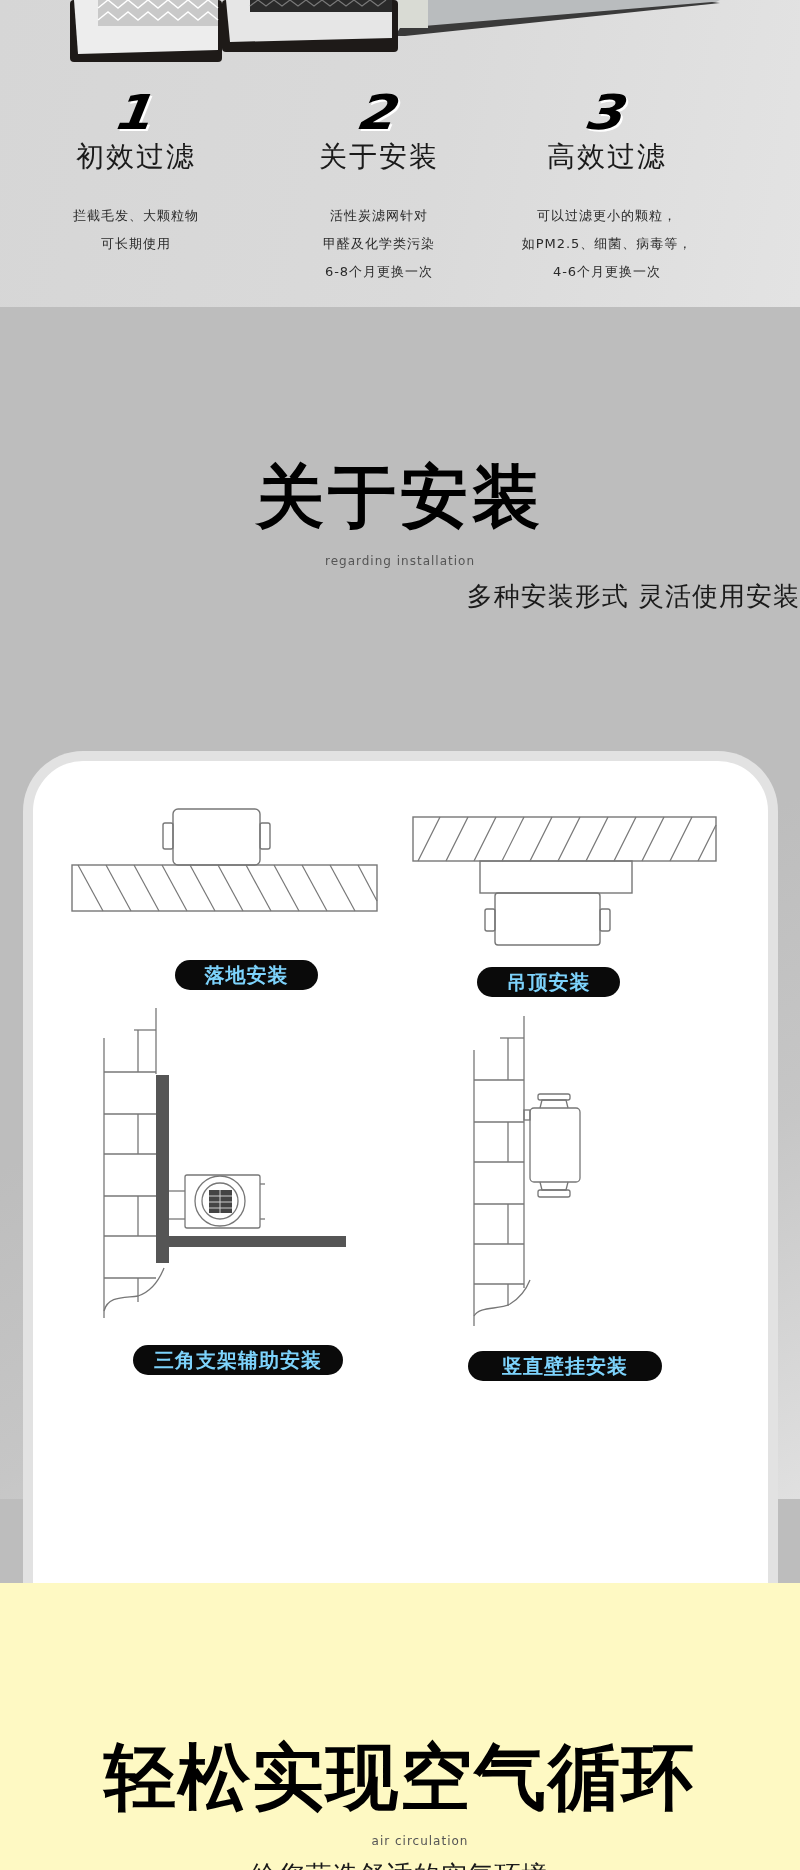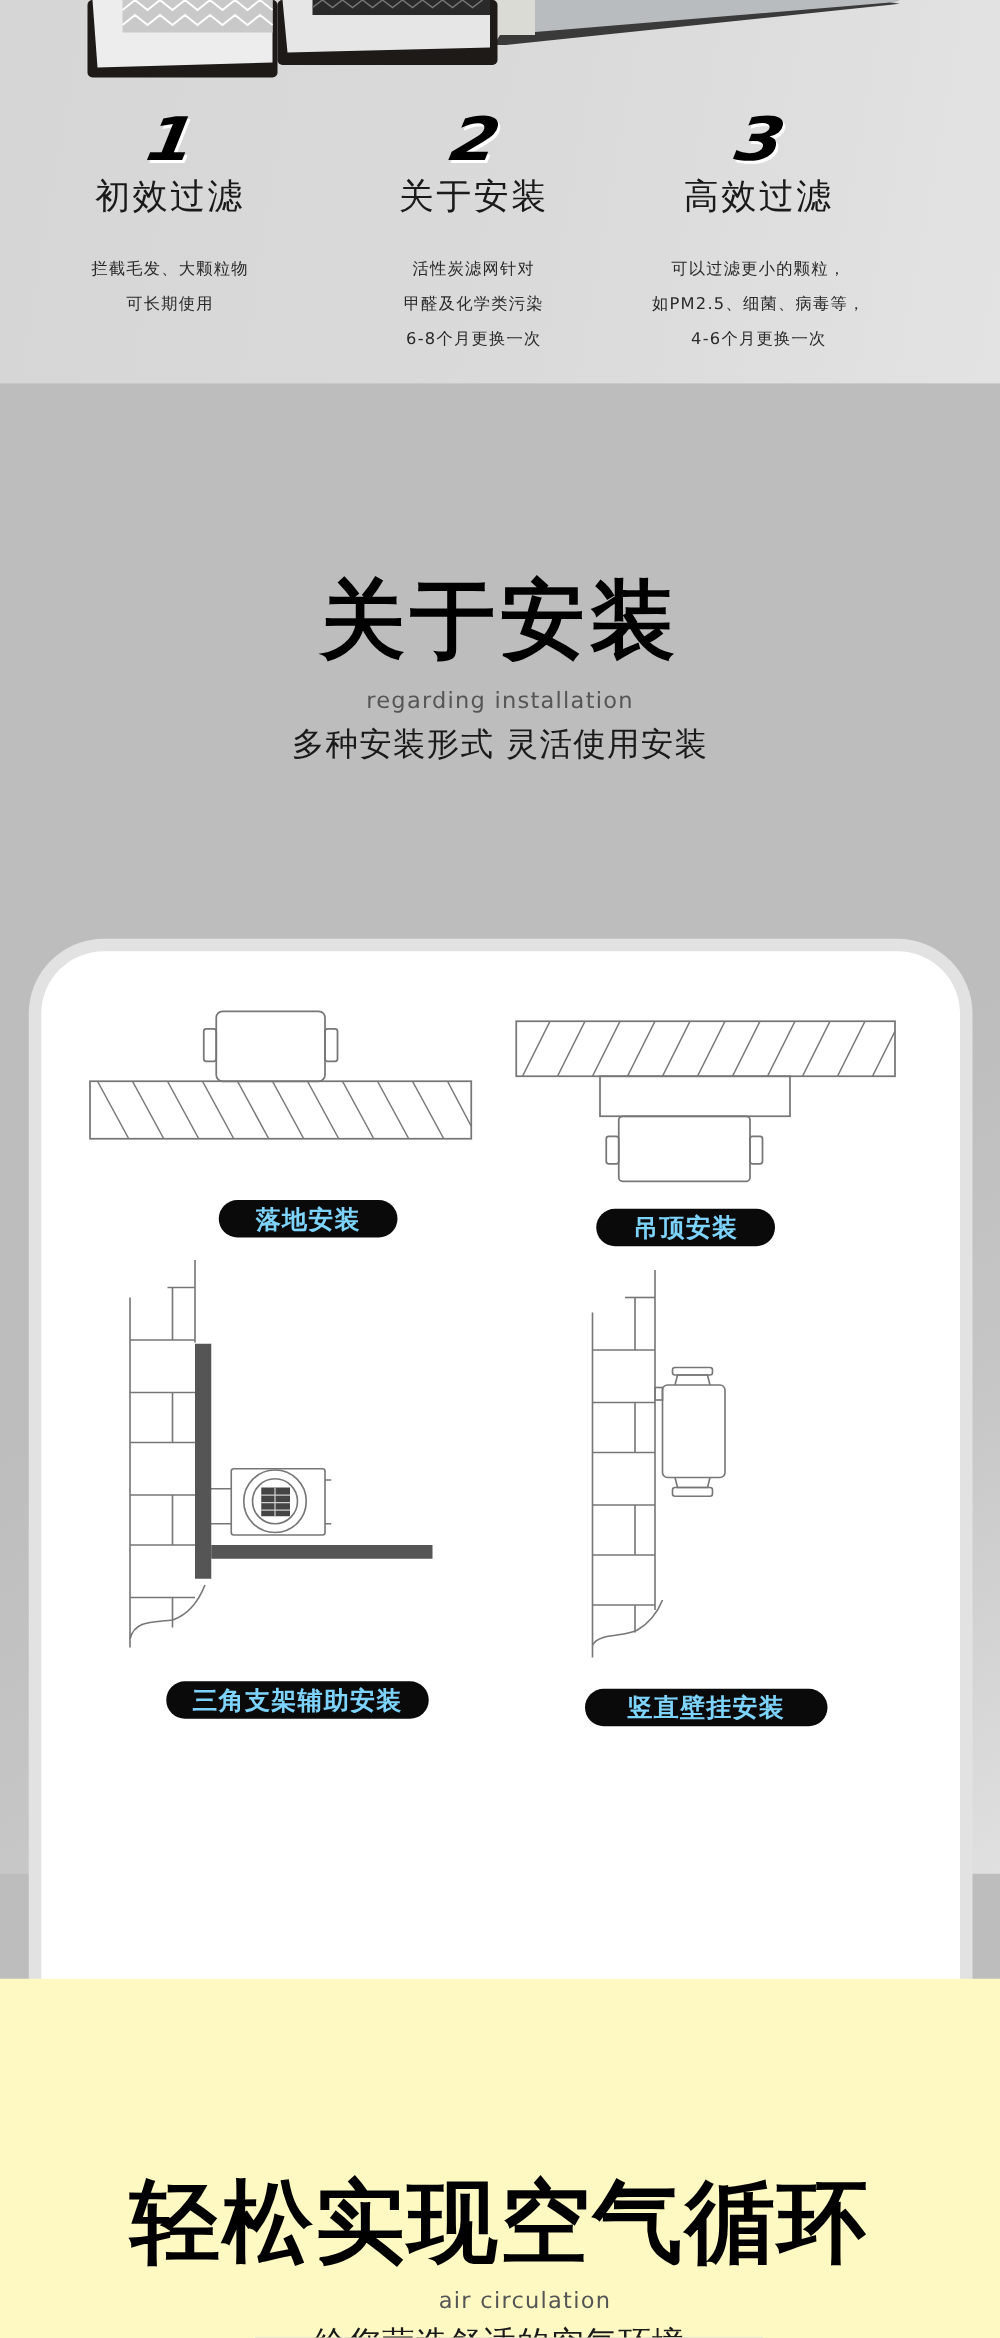--- a/index.html
+++ b/index.html
@@ -21,21 +21,21 @@
     font-size:13px; line-height:28px; color:#2a2a2a; letter-spacing:1px; }
   .stage-desc div { white-space:nowrap; }
 
   
   #sec-install { position:absolute; left:0; top:307px; width:800px; height:1192px;
     background:linear-gradient(155deg,#bdbdbd 0%,#bdbdbd 55%,#c6c6c6 75%,#e0e0e0 100%); }
   #sec-install .top-flat { position:absolute; left:0; top:0; width:800px; height:420px; background:#bdbdbd; }
   .sec-title { position:absolute; left:0; width:800px; text-align:center; color:#000;
     font-weight:bold; letter-spacing:4px; }
   .sec-en { position:absolute; left:0; width:800px; text-align:center; color:#555;
-    font-size:18px; line-height:16px; letter-spacing:1px; }
+    font-size:12px; line-height:16px; letter-spacing:1px; }
   .sec-sub { position:absolute; left:0; width:800px; text-align:center; color:#1a1a1a;
     font-size:26px; line-height:30px; letter-spacing:1px; }
 
   .card-outer { position:absolute; left:23px; top:444px; width:755px; height:993px;
     background:#e2e2e2; border-radius:60px; }
   .card-inner { position:absolute; left:10px; top:10px; width:735px; height:666px;
     background:#fff; border-radius:50px; }
   .card-inner { height:973px; }
 
   .pill { position:absolute; height:30px; border-radius:15px; background:#0a0a0a; color:#7dd3fc;
@@ -99,21 +99,21 @@
       <div>如PM2.5、细菌、病毒等，</div>
       <div>4-6个月更换一次</div>
     </div>
   </div>
 </section>
 
 <section id="sec-install">
   <div class="top-flat"></div>
   <h2 class="sec-title" style="top:150px;font-size:68px;line-height:80px;">关于安装</h2>
   <div class="sec-en" style="top:246px;">regarding installation</div>
-  <div class="sec-sub" style="top:274px;">多种安装形式 灵活使用安装</div>
+  <div class="sec-sub" style="top:274px;text-align:right;">多种安装形式 灵活使用安装</div>
 
   <div class="card-outer">
     <div class="card-inner">
 
       <svg class="diagram" style="left:35px;top:40px;" width="320" height="120" viewBox="0 0 320 120">
         <g fill="none" stroke="#777" stroke-width="1.4">
           <rect x="105" y="8" width="87" height="56" rx="5"></rect>
           <rect x="95" y="22" width="10" height="26" rx="2"></rect>
           <rect x="192" y="22" width="10" height="26" rx="2"></rect>
           <rect x="4" y="64" width="305" height="46"></rect>

